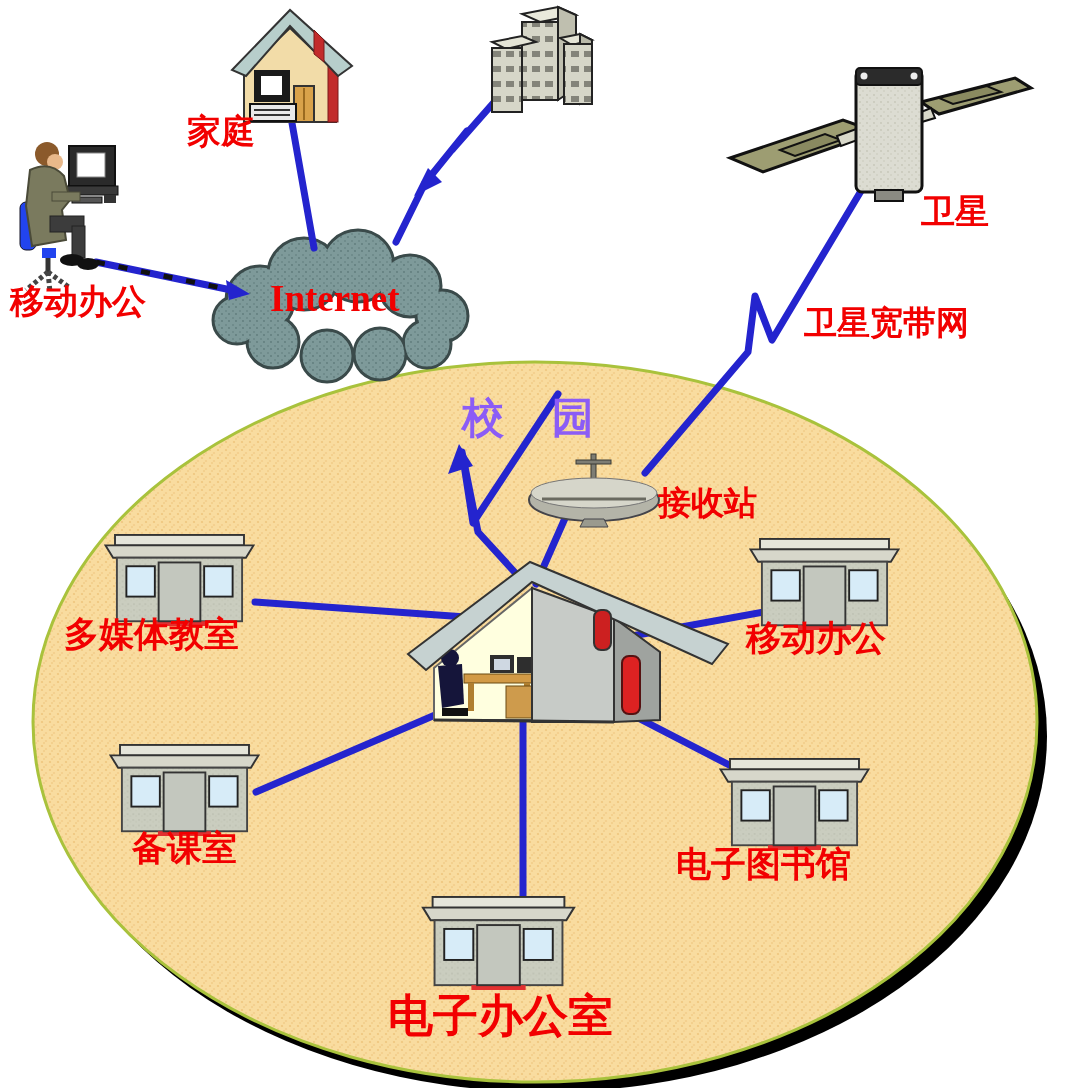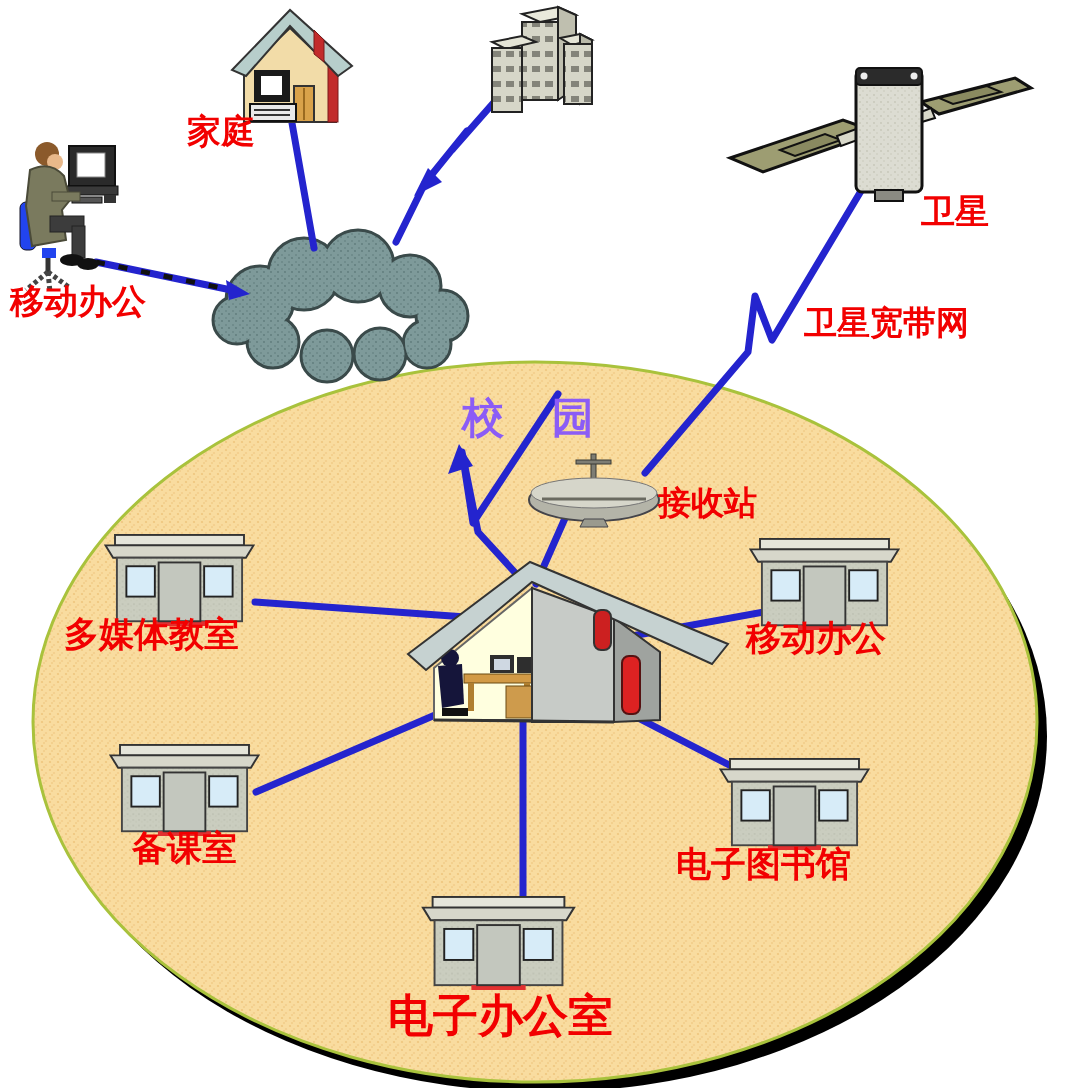--- a/index.html
+++ b/index.html
@@ -206,20 +206,21 @@
   <use href="#classroom" x="103" y="534" width="153" height="92"></use>
   <use href="#classroom" x="748" y="538" width="153" height="92"></use>
   <use href="#classroom" x="108" y="744" width="153" height="92"></use>
   <use href="#classroom" x="718" y="758" width="153" height="92"></use>
   <use href="#classroom" x="420" y="896" width="157" height="94"></use>
 </svg>
 
 <div class="lbl" style="left:10px;top:284px;font-size:34px;">移动办公</div>
 <div class="lbl" style="left:187px;top:114px;font-size:34px;text-align:center;">家庭</div>
 <div class="lbl" style="left:921px;top:194px;font-size:34px;">卫星</div>
+<div class="lbl lbl-serif" style="left:270px;top:280px;font-size:37px;">Internet</div>
 <div class="lbl" style="left:804px;top:306px;font-size:33px;">卫星宽带网</div>
 <div class="lbl lbl-blue" style="left:462px;top:384px;font-size:42px;letter-spacing:18px;">校 园</div>
 <div class="lbl" style="left:658px;top:486px;font-size:33px;">接收站</div>
 <div class="lbl" style="left:64px;top:616px;font-size:35px;">多媒体教室</div>
 <div class="lbl" style="left:746px;top:620px;font-size:35px;">移动办公</div>
 <div class="lbl" style="left:132px;top:830px;font-size:35px;">备课室</div>
 <div class="lbl" style="left:676px;top:846px;font-size:35px;">电子图书馆</div>
 <div class="lbl" style="left:388px;top:992px;font-size:45px;">电子办公室</div>
 
 </div>

